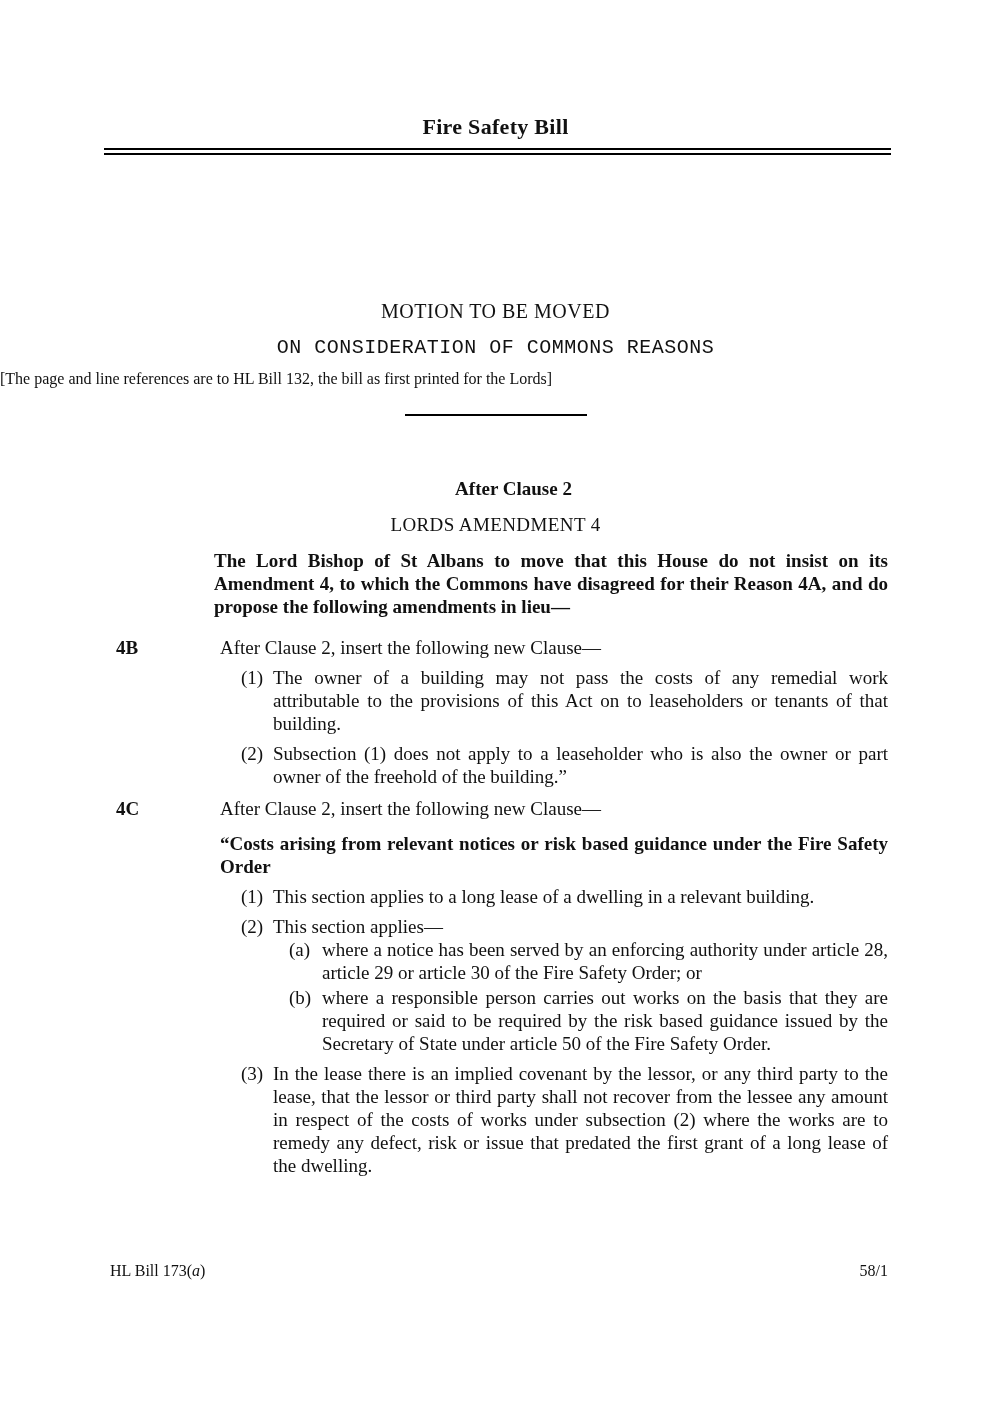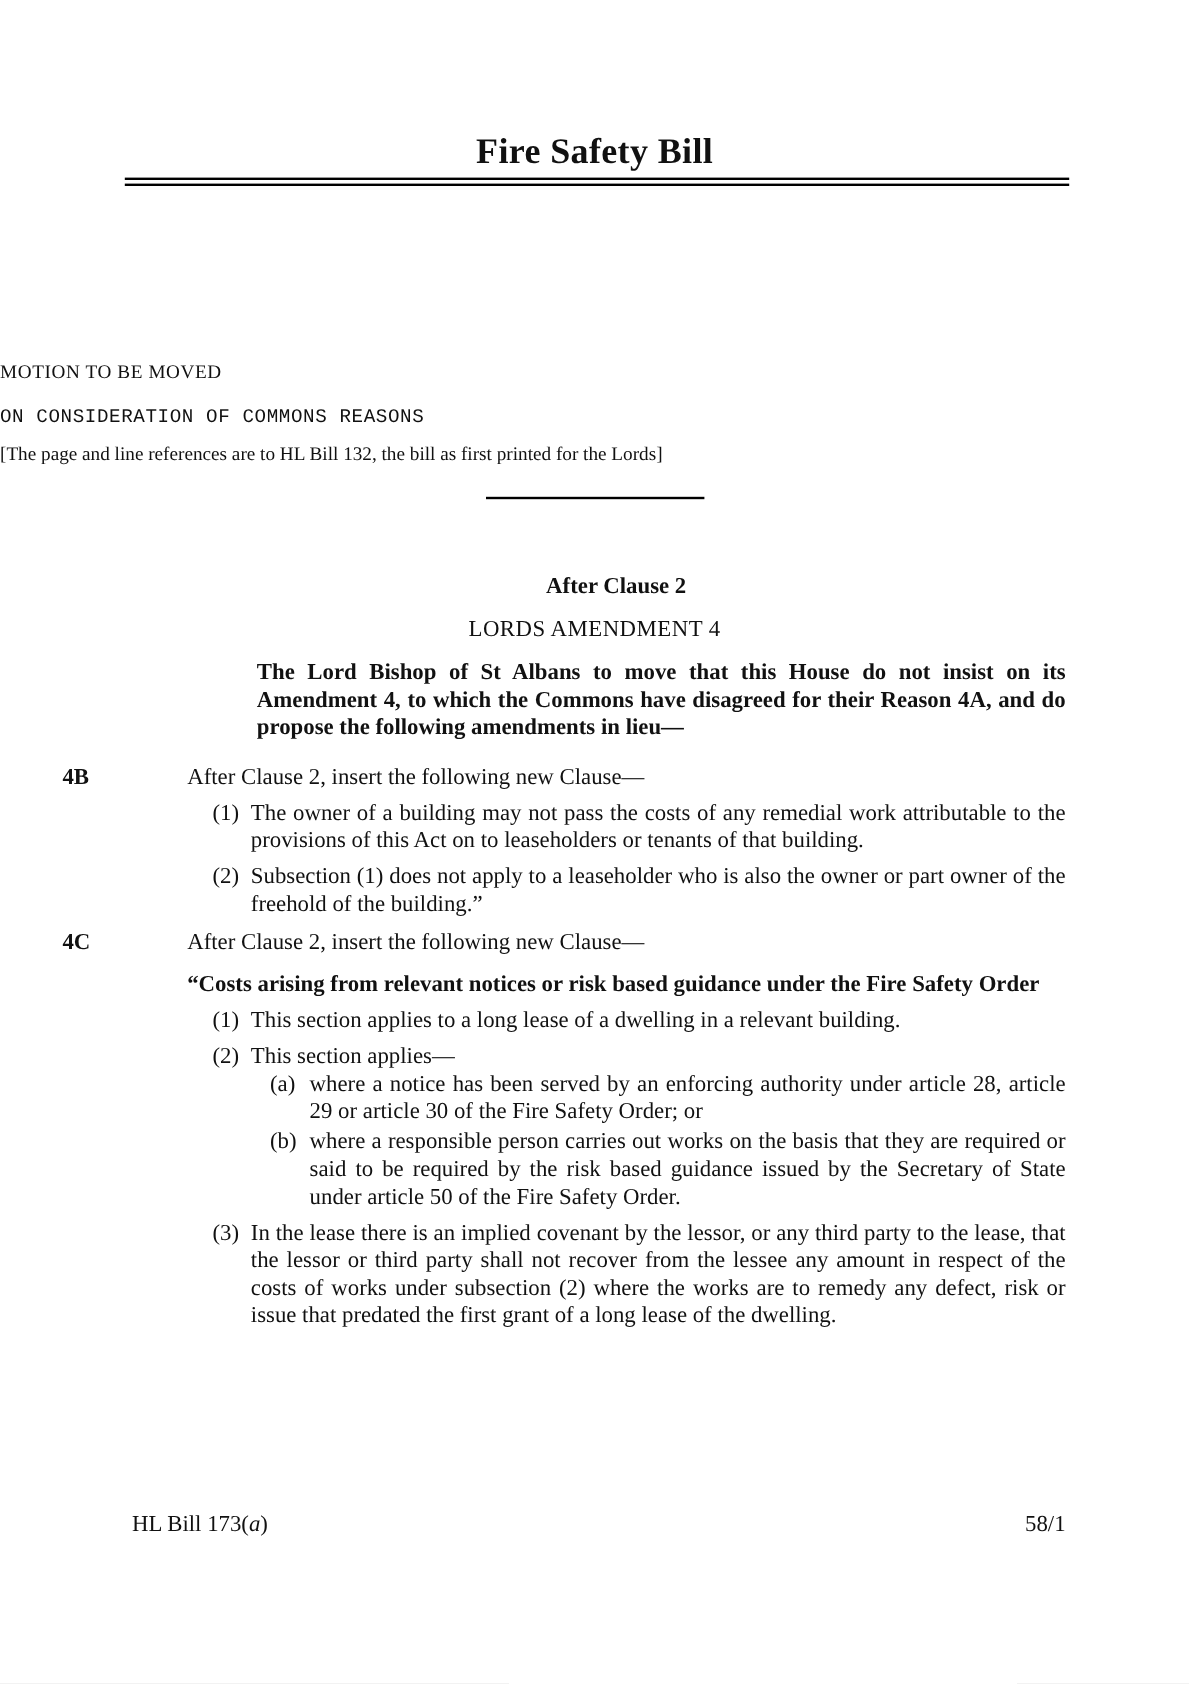--- a/index.html
+++ b/index.html
@@ -14,36 +14,37 @@
     font-size: 19px;
     line-height: 23px;
     overflow: hidden;
   }
 
   
   .doc-title {
     margin: 0;
     padding-top: 109px;
     text-align: center;
-    font-size: 30px;
+    font-size: 22px;
     line-height: 35px;
     font-weight: bold;
     letter-spacing: 0.3px;
   }
   .double-rule {
     margin: 4px 100px 0 104px;
     height: 2.5px;
     border-top: 2.5px solid #000;
     border-bottom: 2.5px solid #000;
   }
 
   
   .preamble { margin-top: 144px; }
   .caps-line {
-    font-size: 16px;
+    text-align: center;
+    font-size: 20px;
     line-height: 24px;
     letter-spacing: 0.5px;
   }
   .caps-line.second { margin-top: 13px; font-family: Liberation Mono, monospace; }
   .reference-note {
     margin-top: 7px;
     font-size: 16px;
     line-height: 24px;
   }
   .short-rule {
@@ -67,21 +68,21 @@
   }
   .mover {
     margin: 13px 103px 0 214px;
     font-weight: bold;
     text-align: justify;
   }
 
   
   .amendment {
     display: flex;
-    margin: 18px 103px 0 52px;
+    margin: 18px 103px 0 116px;
     justify-content: space-between;
   }
   .amendment.second { margin-top: 9px; }
   .amd-num { flex: none; width: 104px; font-weight: bold; }
   .amd-content { flex: 1; min-width: 0; }
   .instruction { }
   .clause-title {
     margin-top: 12px;
     font-weight: bold;
     text-align: justify;
@@ -106,21 +107,21 @@
   .item-body { flex: 1; min-width: 0; text-align: justify; }
 
   
   .footer {
     position: absolute;
     left: 110px;
     right: 103px;
     top: 1259px;
     display: flex;
     justify-content: space-between;
-    font-size: 19px;
+    font-size: 16px;
   }
   .footer .ital { font-style: italic; }
 </style>
 </head>
 <body>
 
 <div class="page">
 
   <h1 class="doc-title">Fire Safety Bill</h1>
   <div class="double-rule"></div>

